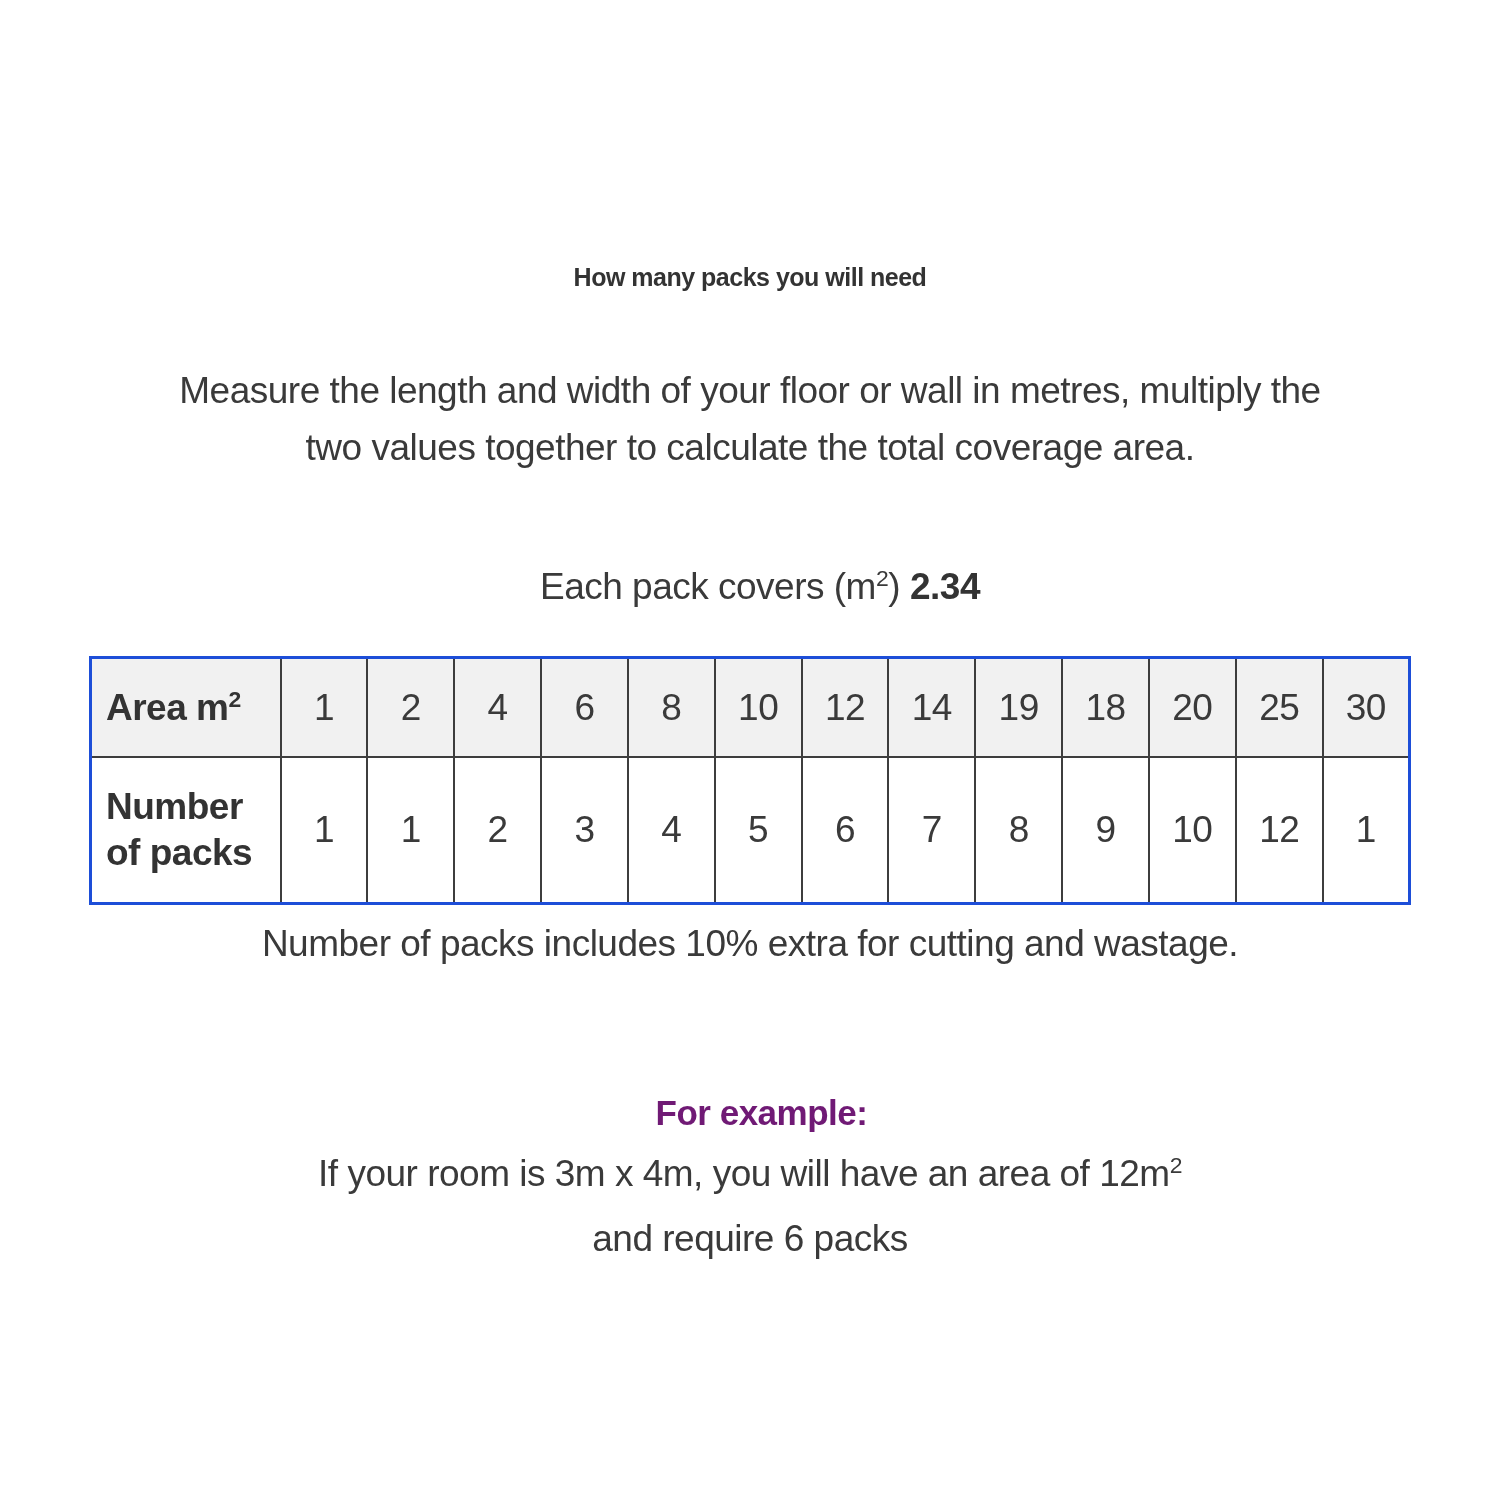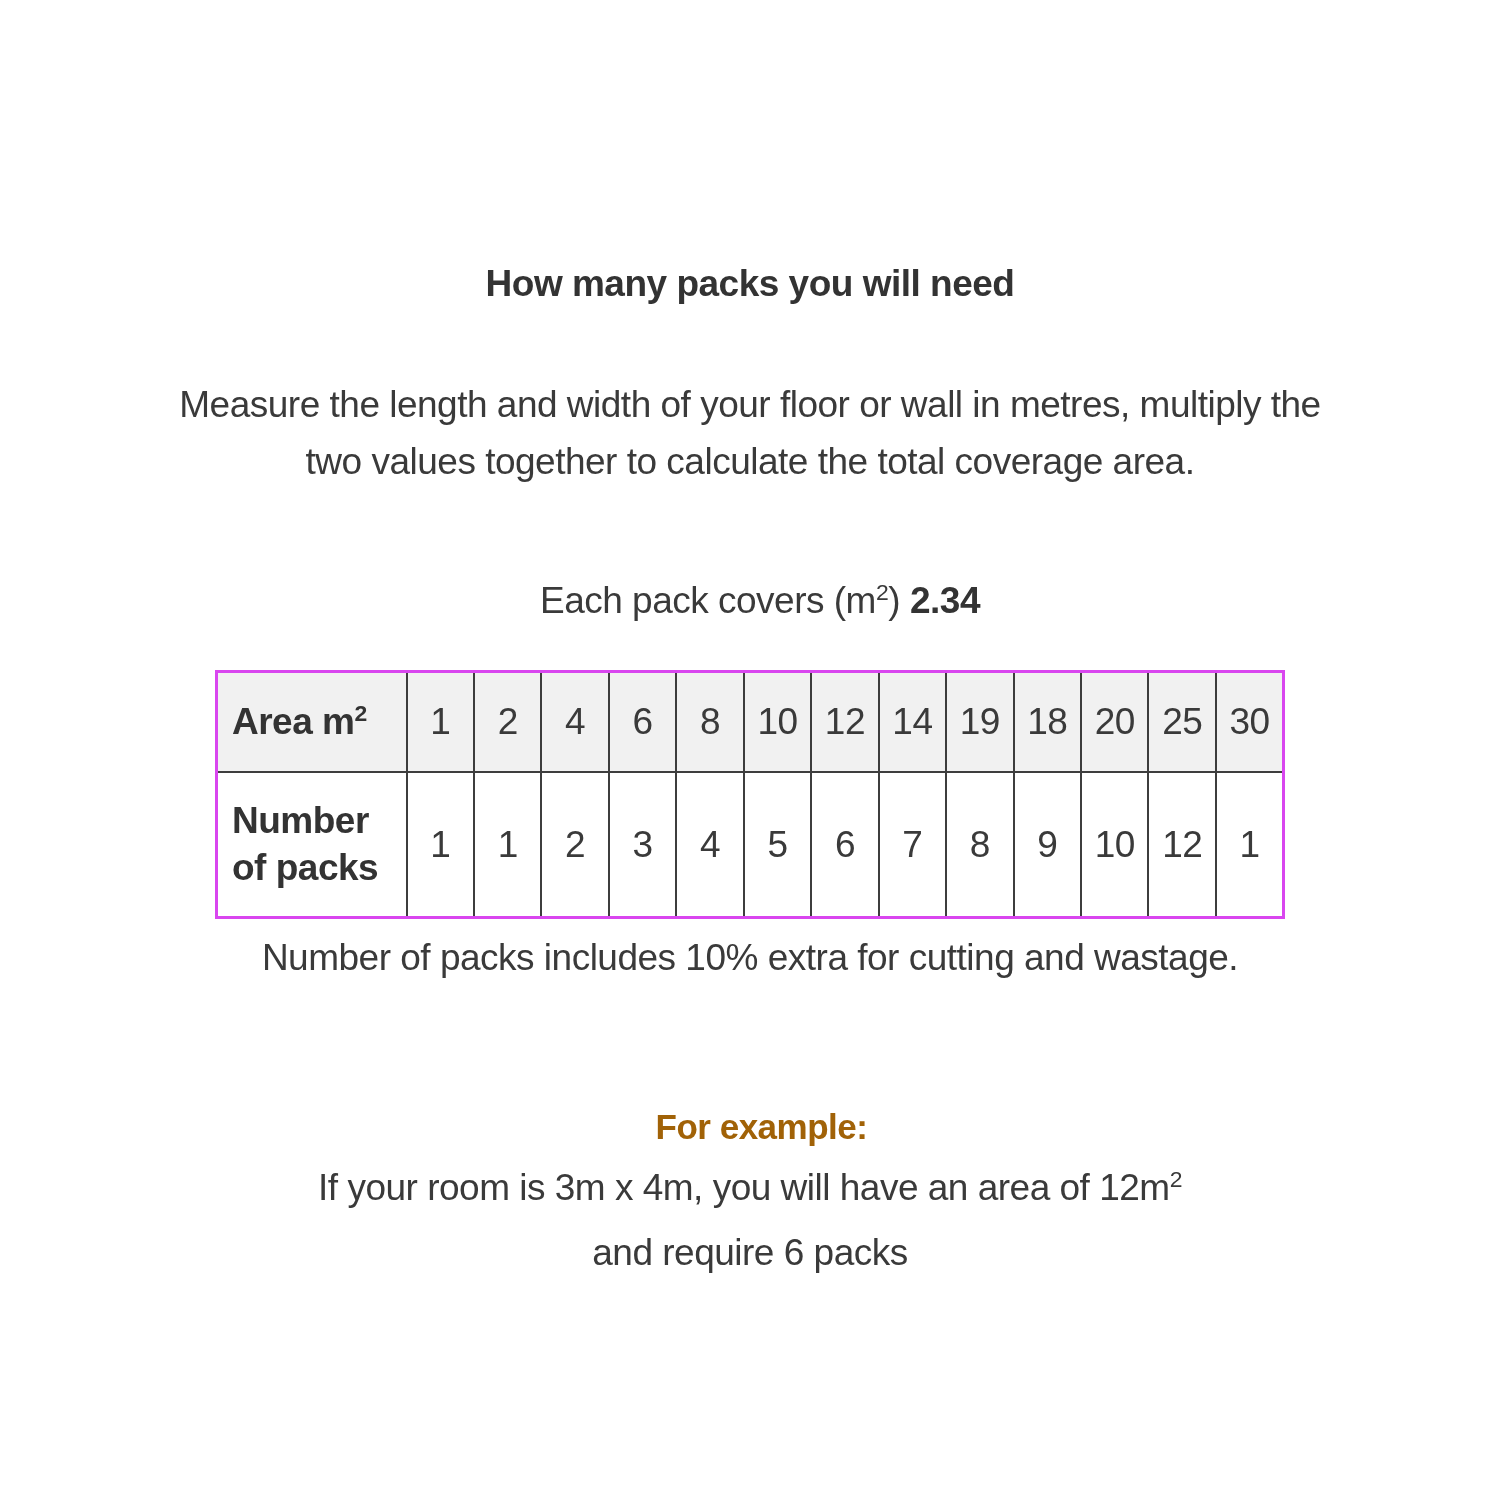--- a/index.html
+++ b/index.html
@@ -9,21 +9,21 @@
     font-family: "Liberation Sans", sans-serif;
     color: #3a3a3a;
     letter-spacing: -0.5px;
     overflow: hidden;
   }
   .content {
     padding-top: 262px;
     text-align: center;
   }
   .title {
-    font-size: 37px;
+    font-size: 25px;
     font-weight: bold;
     color: #333333;
     line-height: 1.2;
   }
   .intro {
     margin-top: 70px;
     font-size: 37px;
     line-height: 57px;
   }
   .coverage {
@@ -37,24 +37,24 @@
     vertical-align: super;
     line-height: 0;
   }
   .coverage .coverage-value {
     font-weight: bold;
     margin-left: 10px;
     color: #333333;
   }
   table.packs-table {
     margin: 44px auto 0 auto;
-    width: 1070px;
+    width: 1322px;
     border-collapse: collapse;
     table-layout: fixed;
-    border: 3px solid #d946ef;
+    border: 3px solid #1d4ed8;
     font-size: 37px;
     color: #3a3a3a;
   }
   table.packs-table td {
     border: 2px solid #3d3d3d;
     text-align: center;
     vertical-align: middle;
   }
   table.packs-table tr.header-row td {
     background: #f1f1f1;
@@ -72,21 +72,21 @@
   }
   td.row-label .label-line { display: block; line-height: 1.25; }
   .note {
     margin-top: 18px;
     font-size: 37px;
   }
   .example-heading {
     margin-top: 128px;
     font-size: 35px;
     font-weight: bold;
-    color: #a16207;
+    color: #701a75;
     margin-left: 23px;
   }
   .example-line {
     margin-top: 17px;
     font-size: 37px;
     line-height: 1.3;
     text-align: center;
   }
 </style>
 </head>

